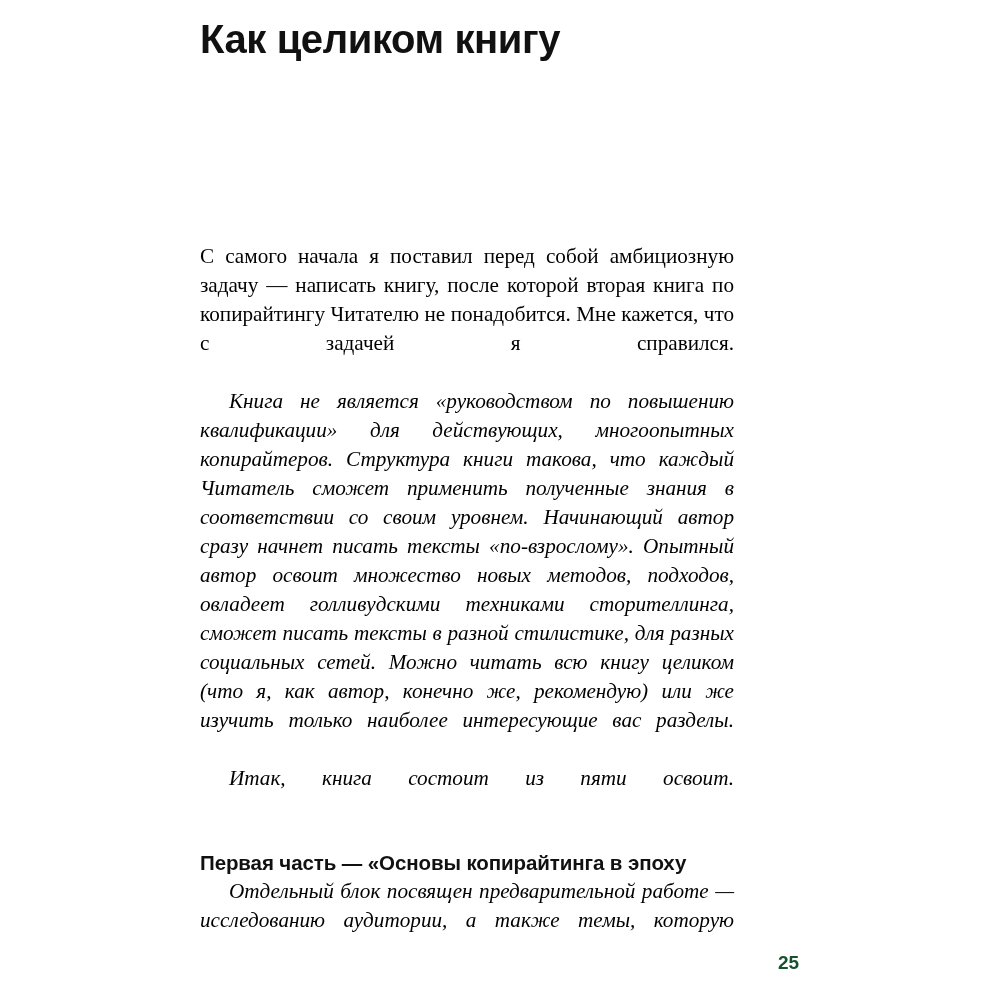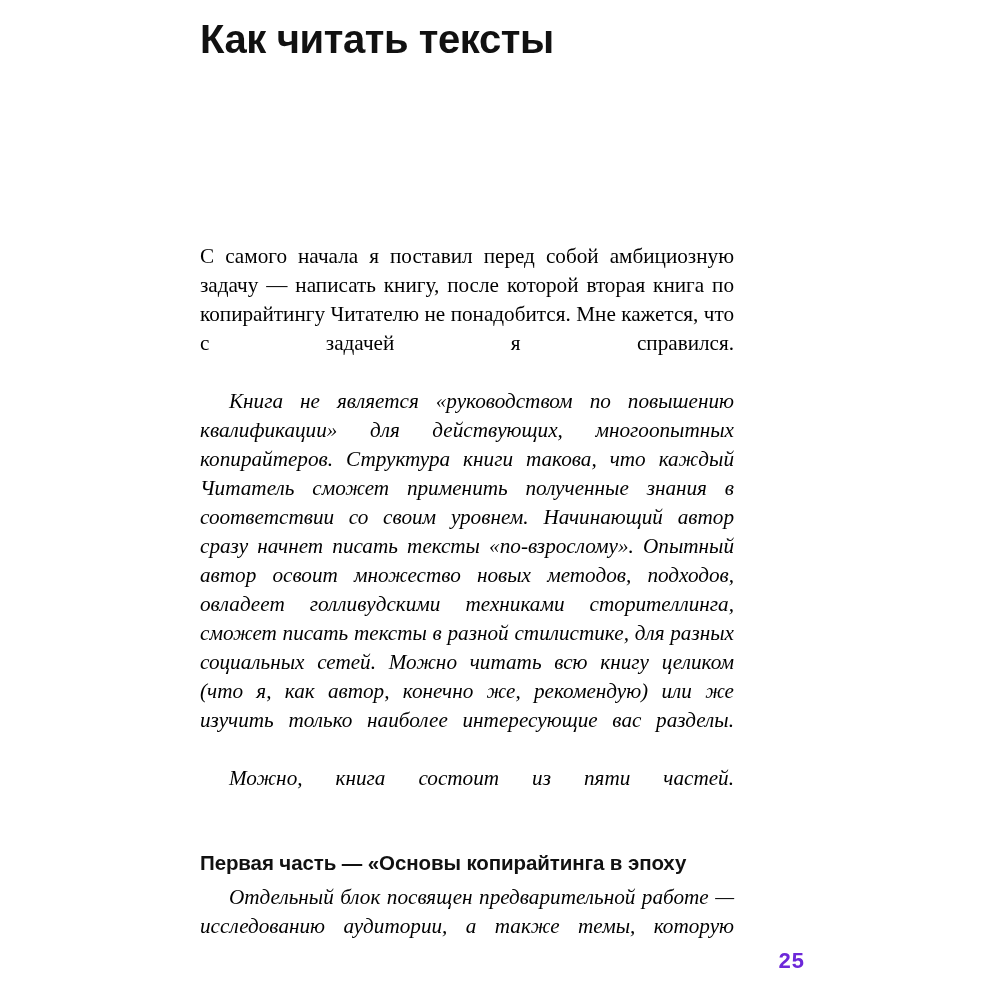--- a/index.html
+++ b/index.html
@@ -70,21 +70,21 @@
 
   
   .body-par::after {
     content: "";
     display: inline-block;
     width: 100%;
   }
 
   
   .section-heading {
-    margin: 27px 0 6px 0;
+    margin: 27px 0 0 0;
     font-family: "Liberation Sans", "DejaVu Sans", sans-serif;
     font-weight: 700;
     font-size: 20.5px;
     line-height: 27.5px;
     letter-spacing: -0.1px;
     color: #111111;
     text-align: left;
   }
 
   .section-heading .heading-line {
@@ -93,41 +93,41 @@
 
   .spacer-after-heading {
     height: 0px;
   }
 
   
   .folio {
     position: absolute;
     left: 778px;
     top: 952px;
-    font-family: Liberation Mono, monospace;
+    font-family: Liberation Sans, sans-serif;
     font-weight: 700;
-    font-size: 22px;
+    font-size: 19px;
     line-height: 22px;
-    color: #6d28d9;
+    color: #14532d;
   }
 </style>
 </head>
 <body>
 
 <div class="page">
 
-  <h1 class="chapter-title">Как читать тексты</h1>
+  <h1 class="chapter-title">Как целиком книгу</h1>
 
   <div class="text-column">
 
     <p class="body-par flush">С самого начала я поставил перед собой амбициозную задачу — написать книгу, после которой вторая книга по копирайтингу Читателю не понадобится. Мне кажется, что с задачей я справился.</p>
 
     <p class="body-par indented">Книга не является «руководством по повышению квалификации» для действующих, многоопытных копирайтеров. Структура книги такова, что каждый Читатель сможет применить полученные знания в соответствии со своим уровнем. Начинающий автор сразу начнет писать тексты «по-взрослому». Опытный автор освоит множество новых методов, подходов, овладеет голливудскими техниками сторителлинга, сможет писать тексты в разной стилистике, для разных социальных сетей. Можно читать всю книгу целиком (что я, как автор, конечно же, рекомендую) или же изучить только наиболее интересующие вас разделы.</p>
 
-    <p class="body-par indented">Можно, книга состоит из пяти частей.</p>
+    <p class="body-par indented">Итак, книга состоит из пяти освоит.</p>
 
     <h2 class="section-heading">
       <span class="heading-line">Первая часть — «Основы копирайтинга в эпоху</span>
     </h2>
 
     <div class="spacer-after-heading"></div>
 
 
     <p class="body-par indented">Отдельный блок посвящен предварительной работе — исследованию аудитории, а также темы, которую</p>
 

